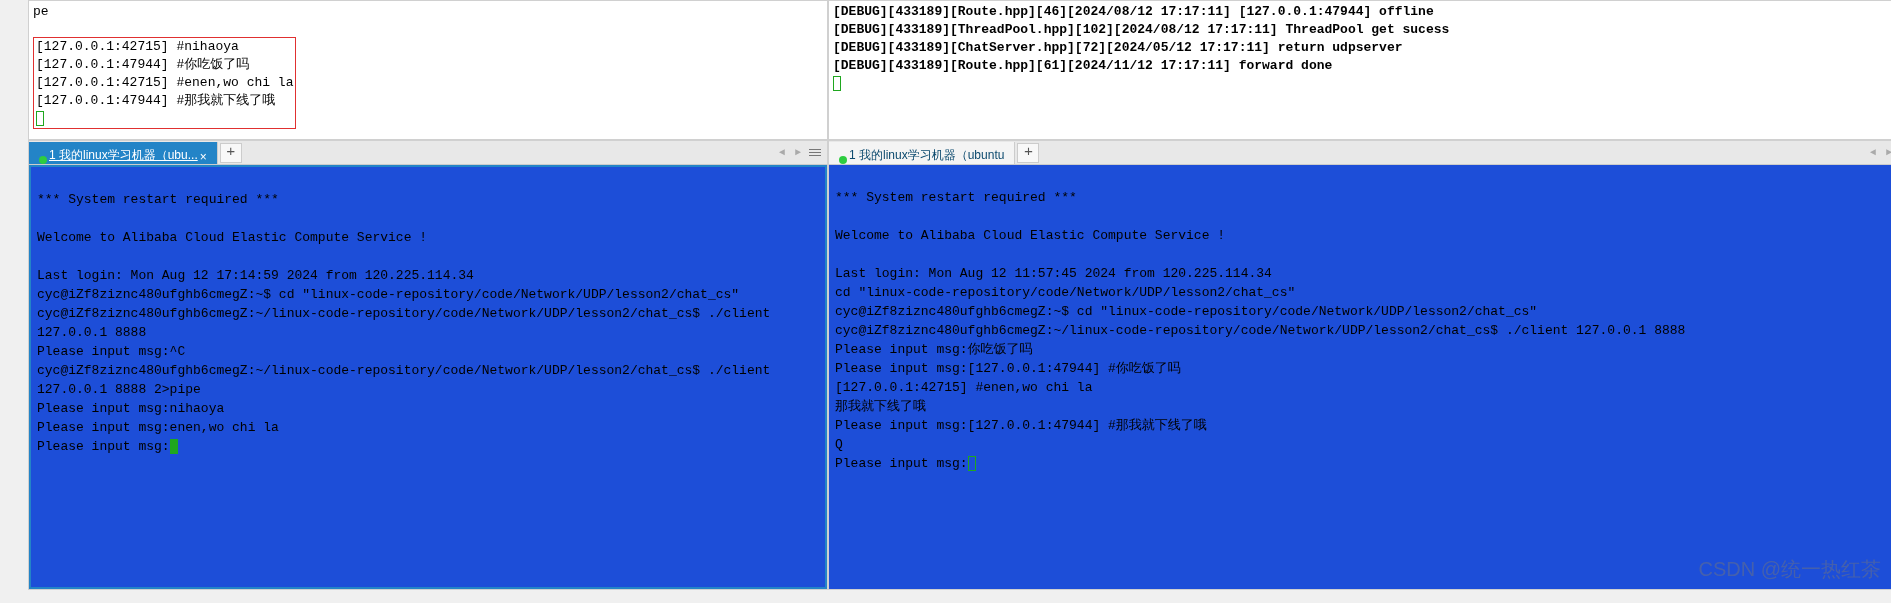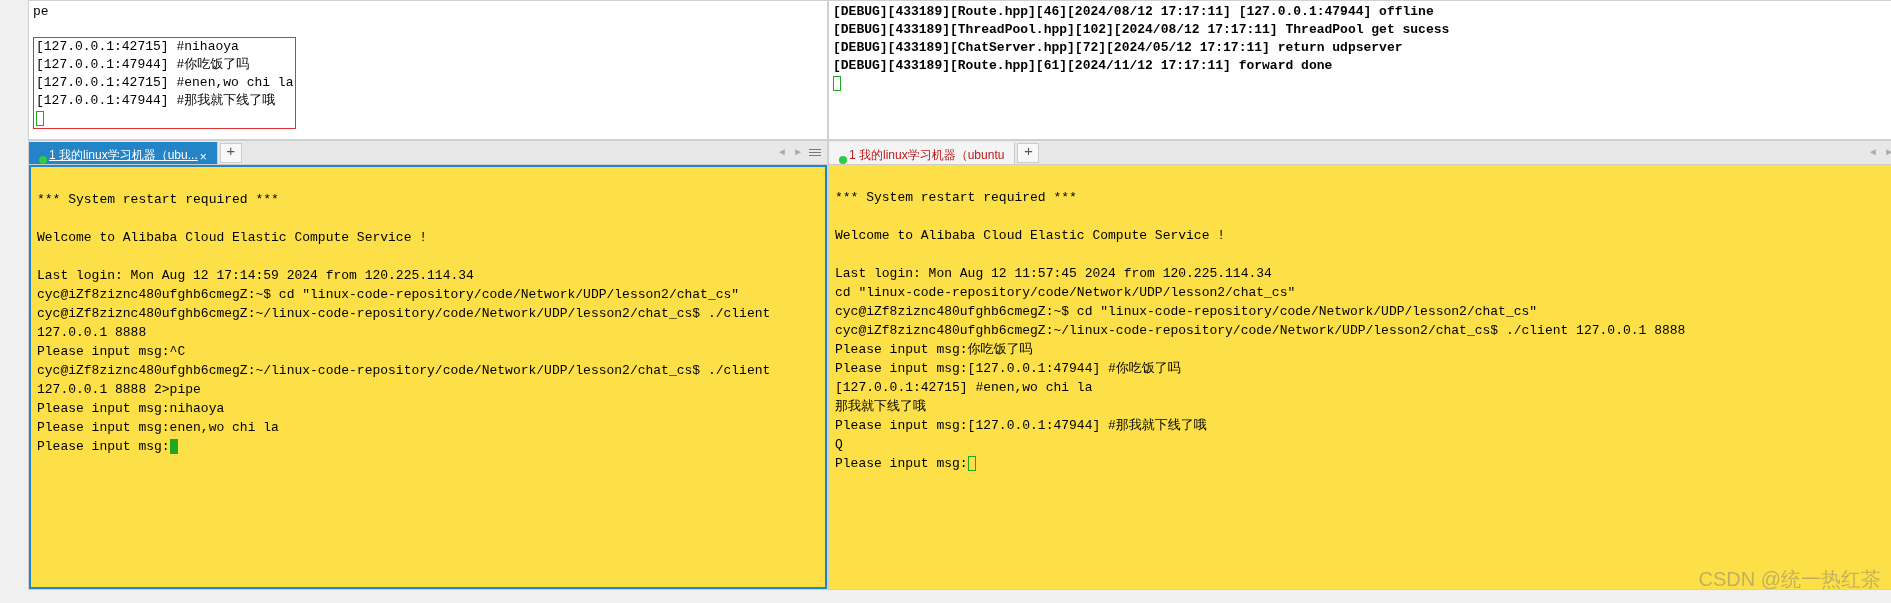--- a/index.html
+++ b/index.html
@@ -76,21 +76,21 @@
     border-right: 1px solid #ccc;
     gap: 2px;
     cursor: pointer;
   }
   .tab.active {
     background: #2384c7;
     color: #fff;
   }
   .tab.inactive {
     background: #f4f4f4;
-    color: #b91c1c;
+    color: #0c4a6e;
   }
   .tab .dot {
     width: 8px;
     height: 8px;
     border-radius: 50%;
     background: #2ecc40;
   }
   .newtab {
     width: 22px;
     height: 20px;
@@ -130,33 +130,33 @@
     cursor: pointer;
     padding: 2px;
   }
   .menu-btn span {
     height: 1px;
     background: #777;
   }
   .term {
     flex: 1;
     padding: 4px 6px;
-    background: #fde047;
+    background: #1d4ed8;
     color: #000;
     line-height: 19px;
     white-space: pre-wrap;
     overflow: hidden;
   }
   .bottom-left .term {
     border: 2px solid #2384c7;
   }
   .watermark {
     position: absolute;
     right: 10px;
-    bottom: 10px;
+    bottom: 20px;
     color: rgba(120,120,120,0.45);
     font-family: "Microsoft YaHei", sans-serif;
     font-size: 20px;
     pointer-events: none;
     text-align: center;
   }
   .scroll-thumb {
     position: absolute;
     right: 2px;
     width: 12px;

